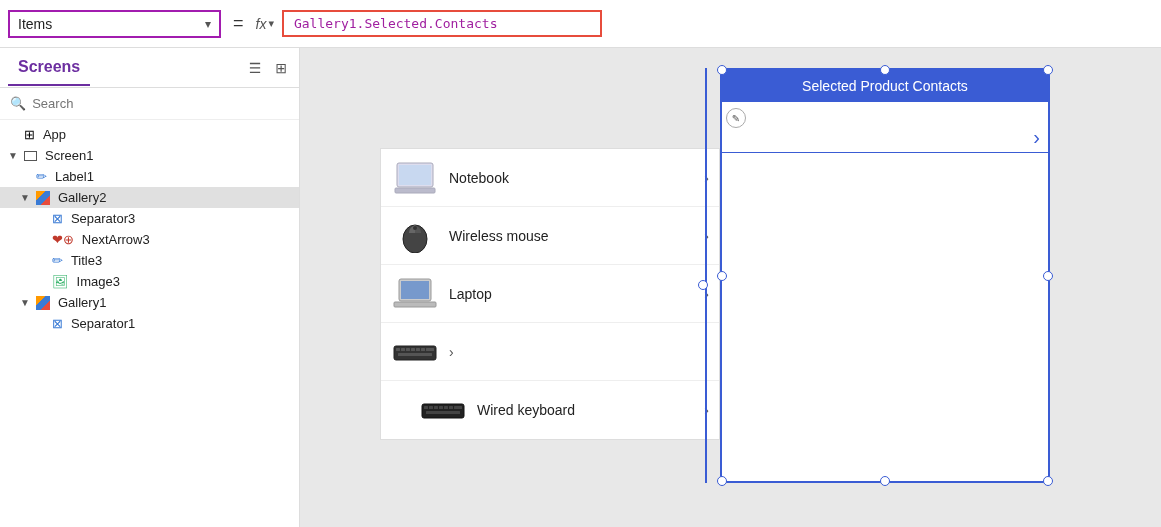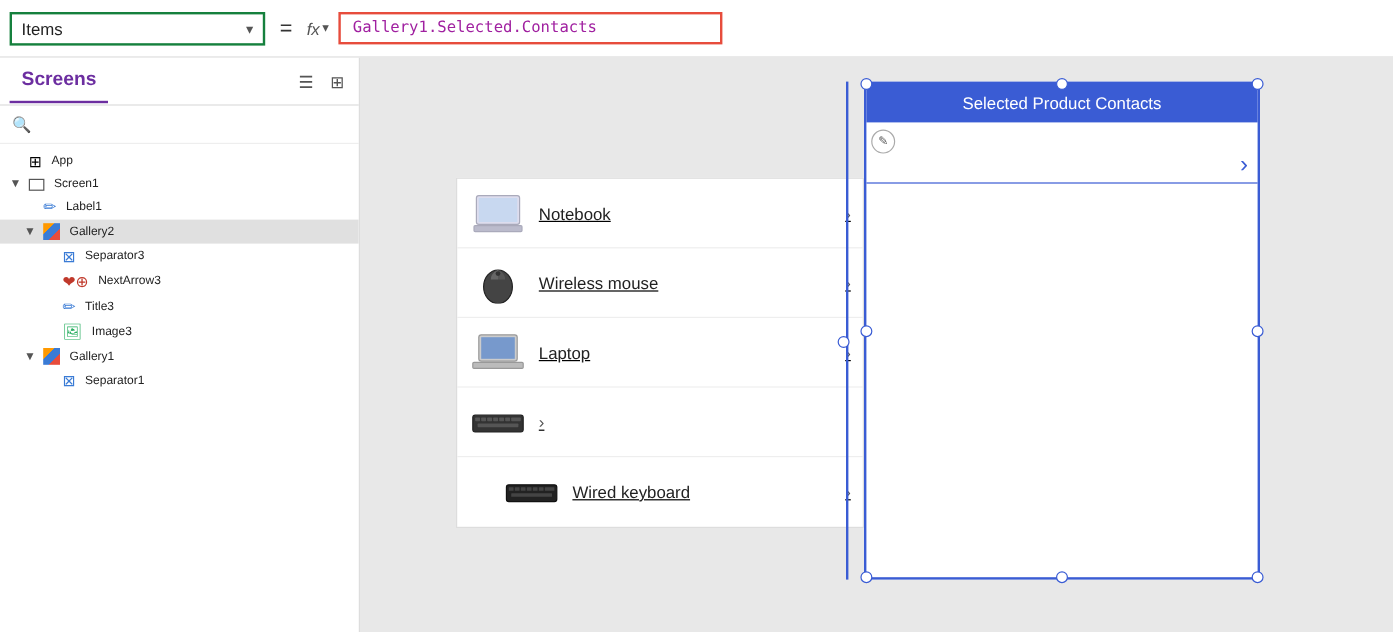--- a/index.html
+++ b/index.html
@@ -5,21 +5,21 @@
     * { box-sizing: border-box; margin: 0; padding: 0; }
     body { font-family: 'Segoe UI', Arial, sans-serif; font-size: 13px; background: #f3f3f3; overflow: hidden; width: 1161px; height: 527px; display: flex; flex-direction: column; }
 
     
     .toolbar {
       display: flex; align-items: center; height: 48px;
       background: #fff; border-bottom: 1px solid #ddd;
       padding: 0 8px; gap: 8px; flex-shrink: 0;
     }
     .toolbar-name-box {
-      border: 2px solid #15803d; padding: 4px 8px;
+      border: 2px solid #a21caf; padding: 4px 8px;
       min-width: 200px; display: flex; align-items: center; gap: 6px;
       background: #fff;
     }
     .toolbar-name-input {
       border: none; outline: none; font-size: 14px; font-weight: 500;
       color: #222; flex: 1;
     }
     .toolbar-chevron {
       font-size: 12px; color: #555;
     }
@@ -79,33 +79,33 @@
     
     .tree { flex: 1; overflow-y: auto; padding: 4px 0; }
     .tree-item {
       display: flex; align-items: center; padding: 3px 8px;
       cursor: pointer; user-select: none; gap: 4px;
     }
     .tree-item.selected { background: #e8e8e8; }
     .tree-indent-1 { padding-left: 20px; }
     .tree-indent-2 { padding-left: 36px; }
     .tree-arrow { font-size: 10px; color: #555; width: 12px; display: inline-block; }
-    .tree-label { font-size: 10px; color: #222; }
+    .tree-label { font-size: 13px; color: #222; }
 
     
     .canvas-area {
       flex: 1; background: #e8e8e8; position: relative; overflow: hidden;
       display: flex; align-items: flex-start; justify-content: flex-start;
       padding: 20px;
     }
 
     
     .gallery2 {
       width: 340px; background: #fff; border: 1px solid #ddd;
-      display: flex; flex-direction: column; margin-top: 80px; text-decoration: underline;
+      display: flex; flex-direction: column; margin-top: 80px;
     }
     .gallery2-item {
       display: flex; align-items: center; padding: 8px 10px;
       border-bottom: 1px solid #eee; gap: 10px; min-height: 58px;
       position: relative;
     }
     .gallery2-item:last-child { border-bottom: none; margin-left: 28px; }
     .product-icon {
       width: 48px; height: 36px; display: flex; align-items: center; justify-content: center;
     }
@@ -172,20 +172,21 @@
         <span>Screens</span>
       </div>
       <div class="tab-icons">
         <span class="tab-icon-btn">☰</span>
         <span class="tab-icon-btn">⊞</span>
       </div>
     </div>
 
     <div class="search-box">
       <span class="search-icon">🔍</span>
+      <input class="search-input" placeholder="Search" style="">
     </div>
 
     <div class="tree">
 
       <div class="tree-item">
         <span class="tree-arrow"></span>
         <span style="font-size:13px; margin-right:4px;">⊞</span>
         <span class="tree-label">App</span>
       </div>
 

